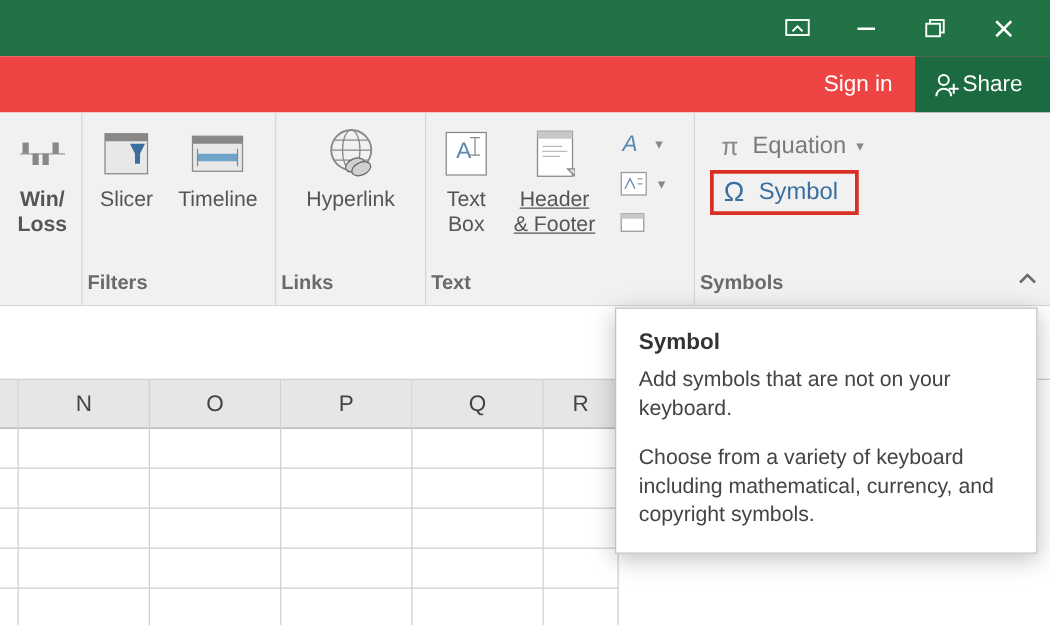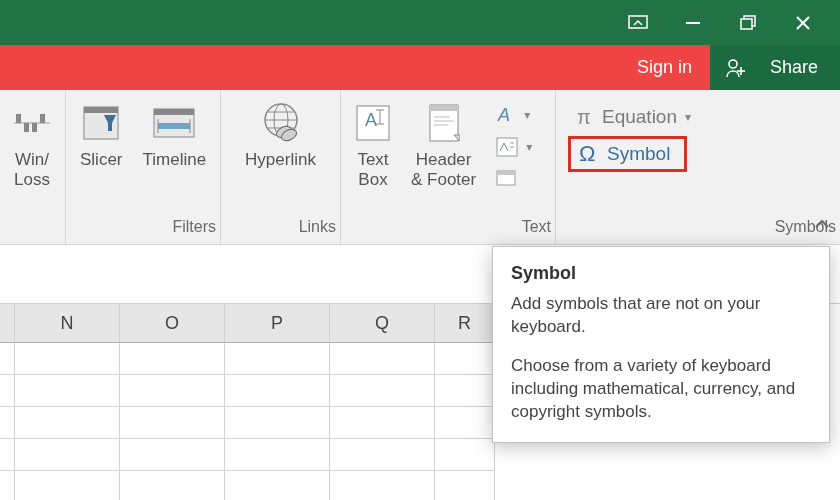--- a/index.html
+++ b/index.html
@@ -6,28 +6,28 @@
   body { width: 840px; height: 500px; background: #fff; overflow: hidden; position: relative; }
 
   
   .title-bar { height: 45px; background: #217346; display: flex; justify-content: flex-end; align-items: center; padding-right: 10px; }
   .title-ctl { color: #fff; width: 55px; height: 45px; display: flex; align-items: center; justify-content: center; }
   .title-ctl svg { stroke: #fff; fill: none; }
 
   
   .account-bar { height: 45px; background: #ef4444; display: flex; justify-content: flex-end; align-items: stretch; }
   .account-bar .signin { color: #fff; font-size: 18px; display: flex; align-items: center; padding: 0 18px; }
-  .account-bar .share { color: #fff; font-size: 18px; background: #1b6a40; display: flex; align-items: center; padding: 0 22px 0 14px; gap: 24px; }
+  .account-bar .share { color: #fff; font-size: 18px; background: #1b6a40; display: flex; align-items: center; padding: 0 22px 0 14px; gap: 2px; }
   .share svg { stroke: #fff; fill: none; }
 
   
   .ribbon { height: 155px; background: #f1f1f1; border-bottom: 1px solid #d6d6d6; display: flex; position: relative; }
   .group { display: flex; flex-direction: column; border-right: 1px solid #d6d6d6; padding: 8px 4px 4px 4px; }
   .group-buttons { display: flex; flex: 1; align-items: flex-start; }
-  .group-label { text-align: right; font-size: 16px; color: #6a6a6a; padding: 6px 0 4px 0; }
+  .group-label { text-align: left; font-size: 16px; color: #6a6a6a; padding: 6px 0 4px 0; font-weight: bold; }
   .gbtn { display: flex; flex-direction: column; align-items: center; justify-content: flex-start; padding: 4px 10px 0 10px; color: #555; font-size: 17px; text-align: center; line-height: 1.15; gap: 6px; }
   .gbtn .ico { height: 42px; display:flex; align-items:center; justify-content:center; }
   .col-stack { display: flex; flex-direction: column; gap: 2px; padding: 2px 4px; }
   .col-stack .row { display: flex; align-items: center; gap: 6px; font-size: 17px; color: #555; height: 30px; padding: 0 6px; }
   .col-stack .row svg { flex-shrink: 0; }
 
   .symbol-btn { display:flex; align-items:center; gap:6px; border: 3px solid #d93025; padding: 2px 14px 2px 8px; font-size: 19px; color: #3b6fa0; height: 36px; }
   .equation-btn { display:flex; align-items:center; gap:6px; padding: 2px 6px 2px 8px; font-size: 19px; color: #7a7a7a; height: 30px; }
   .caret { margin-left: 2px; color: #888; font-size: 12px; }
 
@@ -98,21 +98,21 @@
       <div class="gbtn">
         <span class="ico">
           <svg width="36" height="30" viewBox="0 0 36 30">
               <line x1="0" y1="15" x2="36" y2="15" stroke="#999" stroke-width="1"></line>
               <rect x="2" y="6" width="5" height="9" fill="#888"></rect>
               <rect x="10" y="15" width="5" height="9" fill="#888"></rect>
               <rect x="18" y="15" width="5" height="9" fill="#888"></rect>
               <rect x="26" y="6" width="5" height="9" fill="#888"></rect>
             </svg>
         </span>
-        <span style="white-space:pre-line;">Win/
+        <span style="white-space:pre-line;font-weight:bold;">Win/
 Loss</span>
       </div>
     </div>
     <div class="group-label">&nbsp;</div>
   </div>
 
   <div class="group" style="width:155px;">
     <div class="group-buttons">
       <div class="gbtn">
         <span class="ico">
@@ -181,21 +181,21 @@
         <span class="ico">
           <svg width="32" height="40" viewBox="0 0 32 40">
               <rect x="2" y="2" width="28" height="36" fill="#fff" stroke="#888"></rect>
               <rect x="2" y="2" width="28" height="6" fill="#c8c8c8"></rect>
               <line x1="6" y1="14" x2="22" y2="14" stroke="#bbb"></line>
               <line x1="6" y1="18" x2="26" y2="18" stroke="#bbb"></line>
               <line x1="6" y1="22" x2="20" y2="22" stroke="#bbb"></line>
               <polygon points="26,32 32,32 32,38" fill="#ddd" stroke="#888"></polygon>
             </svg>
         </span>
-        <span style="white-space:pre-line;">Header
+        <span style="white-space:pre-line;text-decoration:underline;">Header
 &amp; Footer</span>
       </div>
       <div class="col-stack">
         <div class="row">
           <svg width="20" height="20" viewBox="0 0 20 20">
               <text x="2" y="16" font-size="18" font-style="italic" fill="#5a88b0" font-family="serif">A</text>
             </svg>
           <span class="caret">▾</span>
         </div>
         <div class="row">

